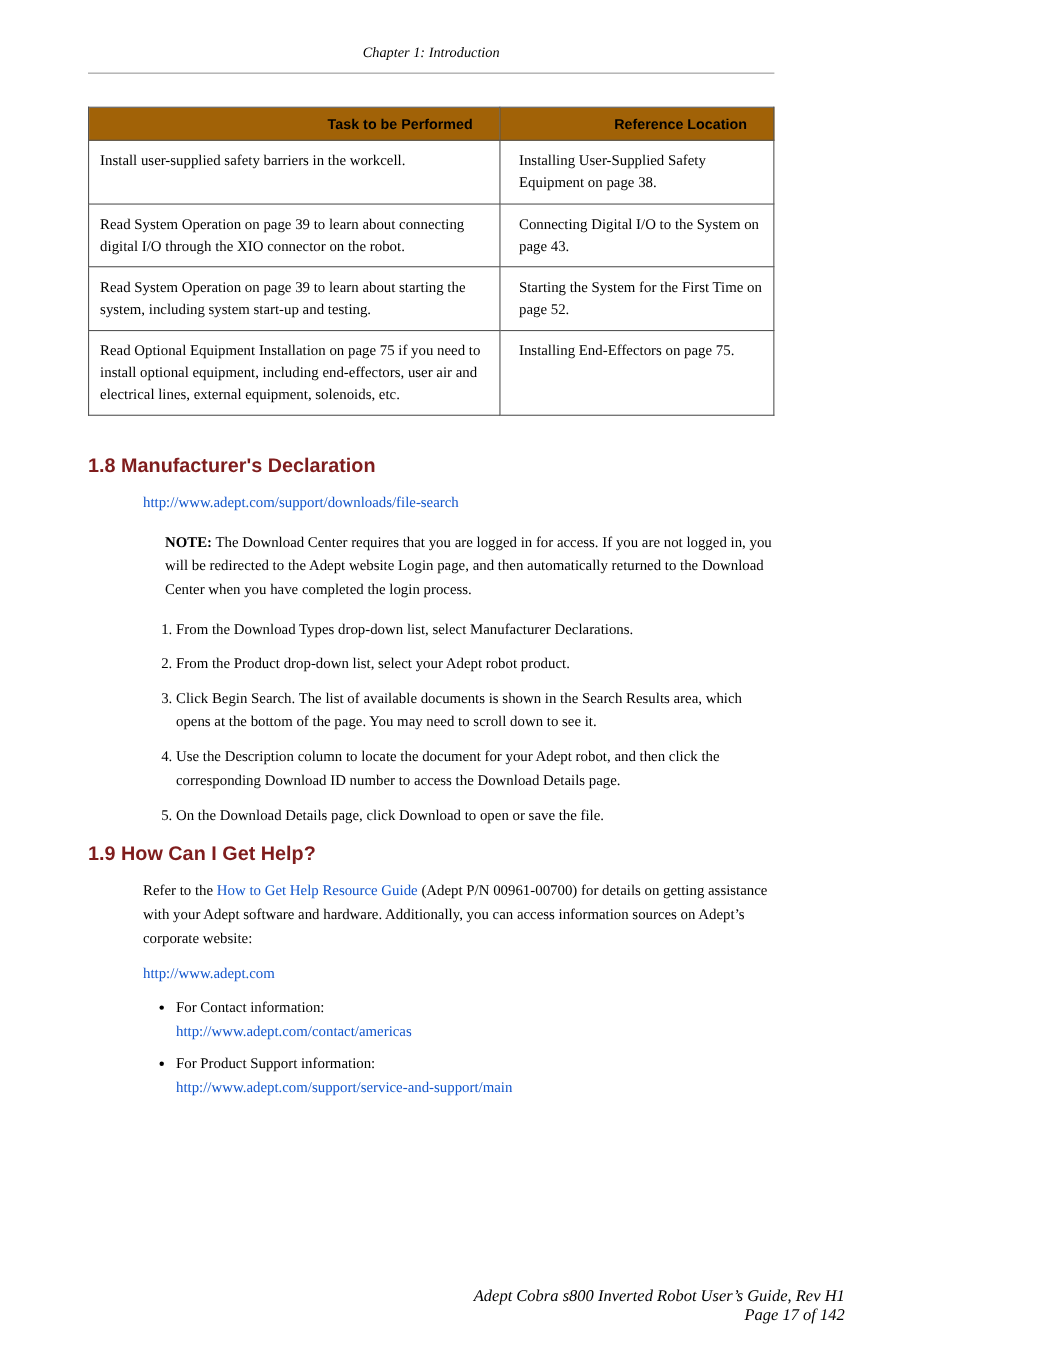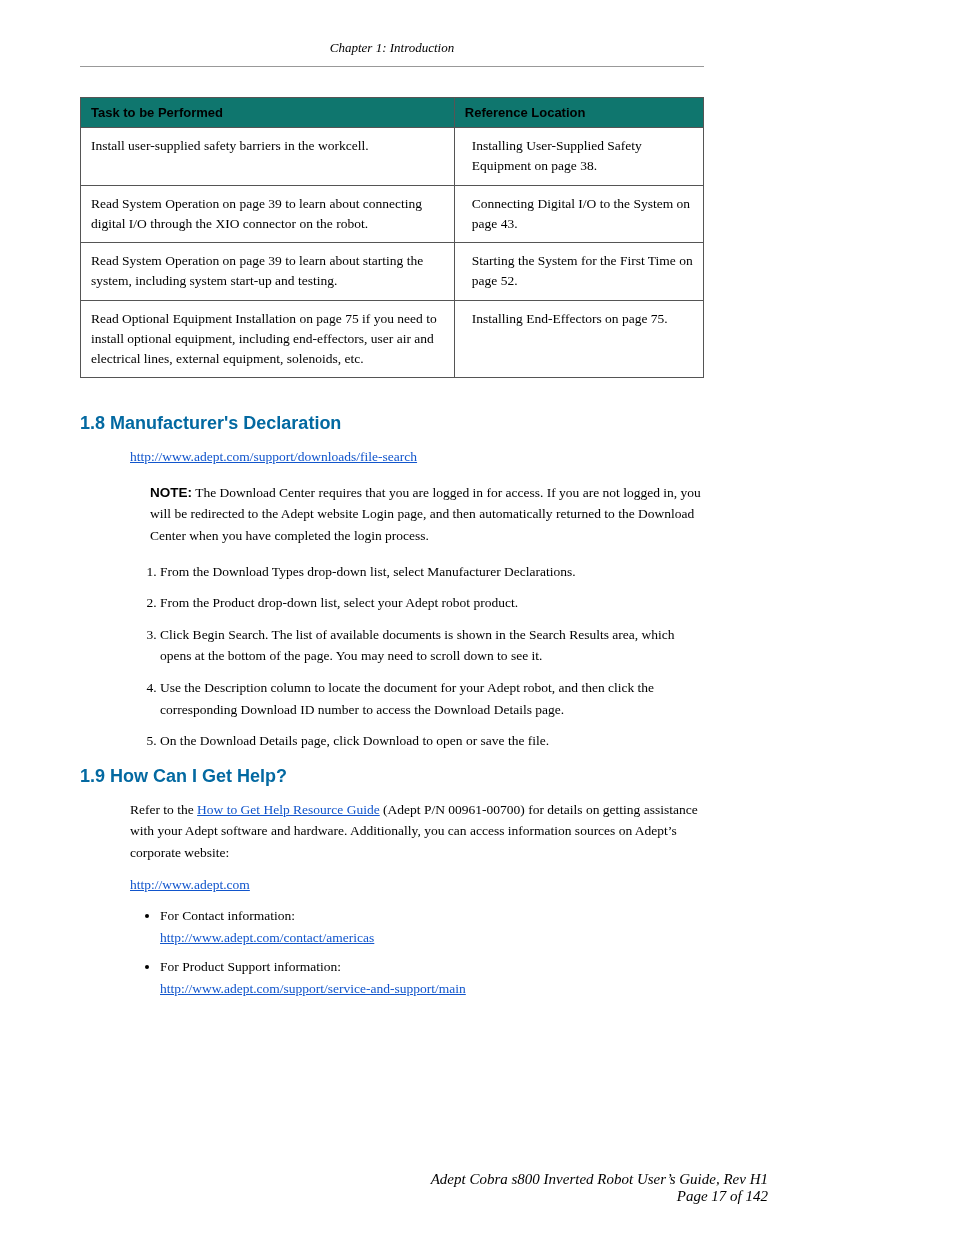--- a/index.html
+++ b/index.html
@@ -28,24 +28,24 @@
       margin-bottom: 30px;
     }
     
     .task-table {
       width: 100%;
       border-collapse: collapse;
       margin-bottom: 35px;
       font-size: 13.5px;
     }
     .task-table th {
-      background: #0f766e;
+      background: #a16207;
       border: 1px solid #555;
-      padding: 7px 10px;
-      text-align: left;
+      padding: 7px 24px;
+      text-align: right;
       font-weight: bold;
       font-family: Arial, sans-serif;
       font-size: 13px;
     }
     .task-table td {
       border: 1px solid #555;
       padding: 8px 10px;
       vertical-align: top;
       line-height: 1.5;
     }
@@ -55,45 +55,44 @@
     .task-table td:last-child {
       width: 40%;
       padding-left: 17px;
     }
 
     
     .section-heading {
       font-family: Arial, sans-serif;
       font-size: 18px;
       font-weight: bold;
-      color: #0369a1;
+      color: #7f1d1d;
       margin-bottom: 12px;
       margin-top: 10px;
     }
 
     .section-body {
       margin-left: 50px;
       margin-bottom: 14px;
       line-height: 1.6;
       font-size: 13.5px;
     }
 
     .link {
       color: #1155cc;
-      text-decoration: underline;
     }
 
     .note-block {
       margin: 14px 0 14px 20px;
       font-size: 13.5px;
       line-height: 1.6;
     }
     .note-block .note-label {
       font-weight: bold;
-      font-family: Liberation Sans, sans-serif;
+      font-family: Liberation Serif, serif;
     }
 
     .ordered-list {
       margin-left: 30px;
       margin-bottom: 10px;
     }
     .ordered-list li {
       margin-bottom: 10px;
       line-height: 1.6;
       font-size: 13.5px;

